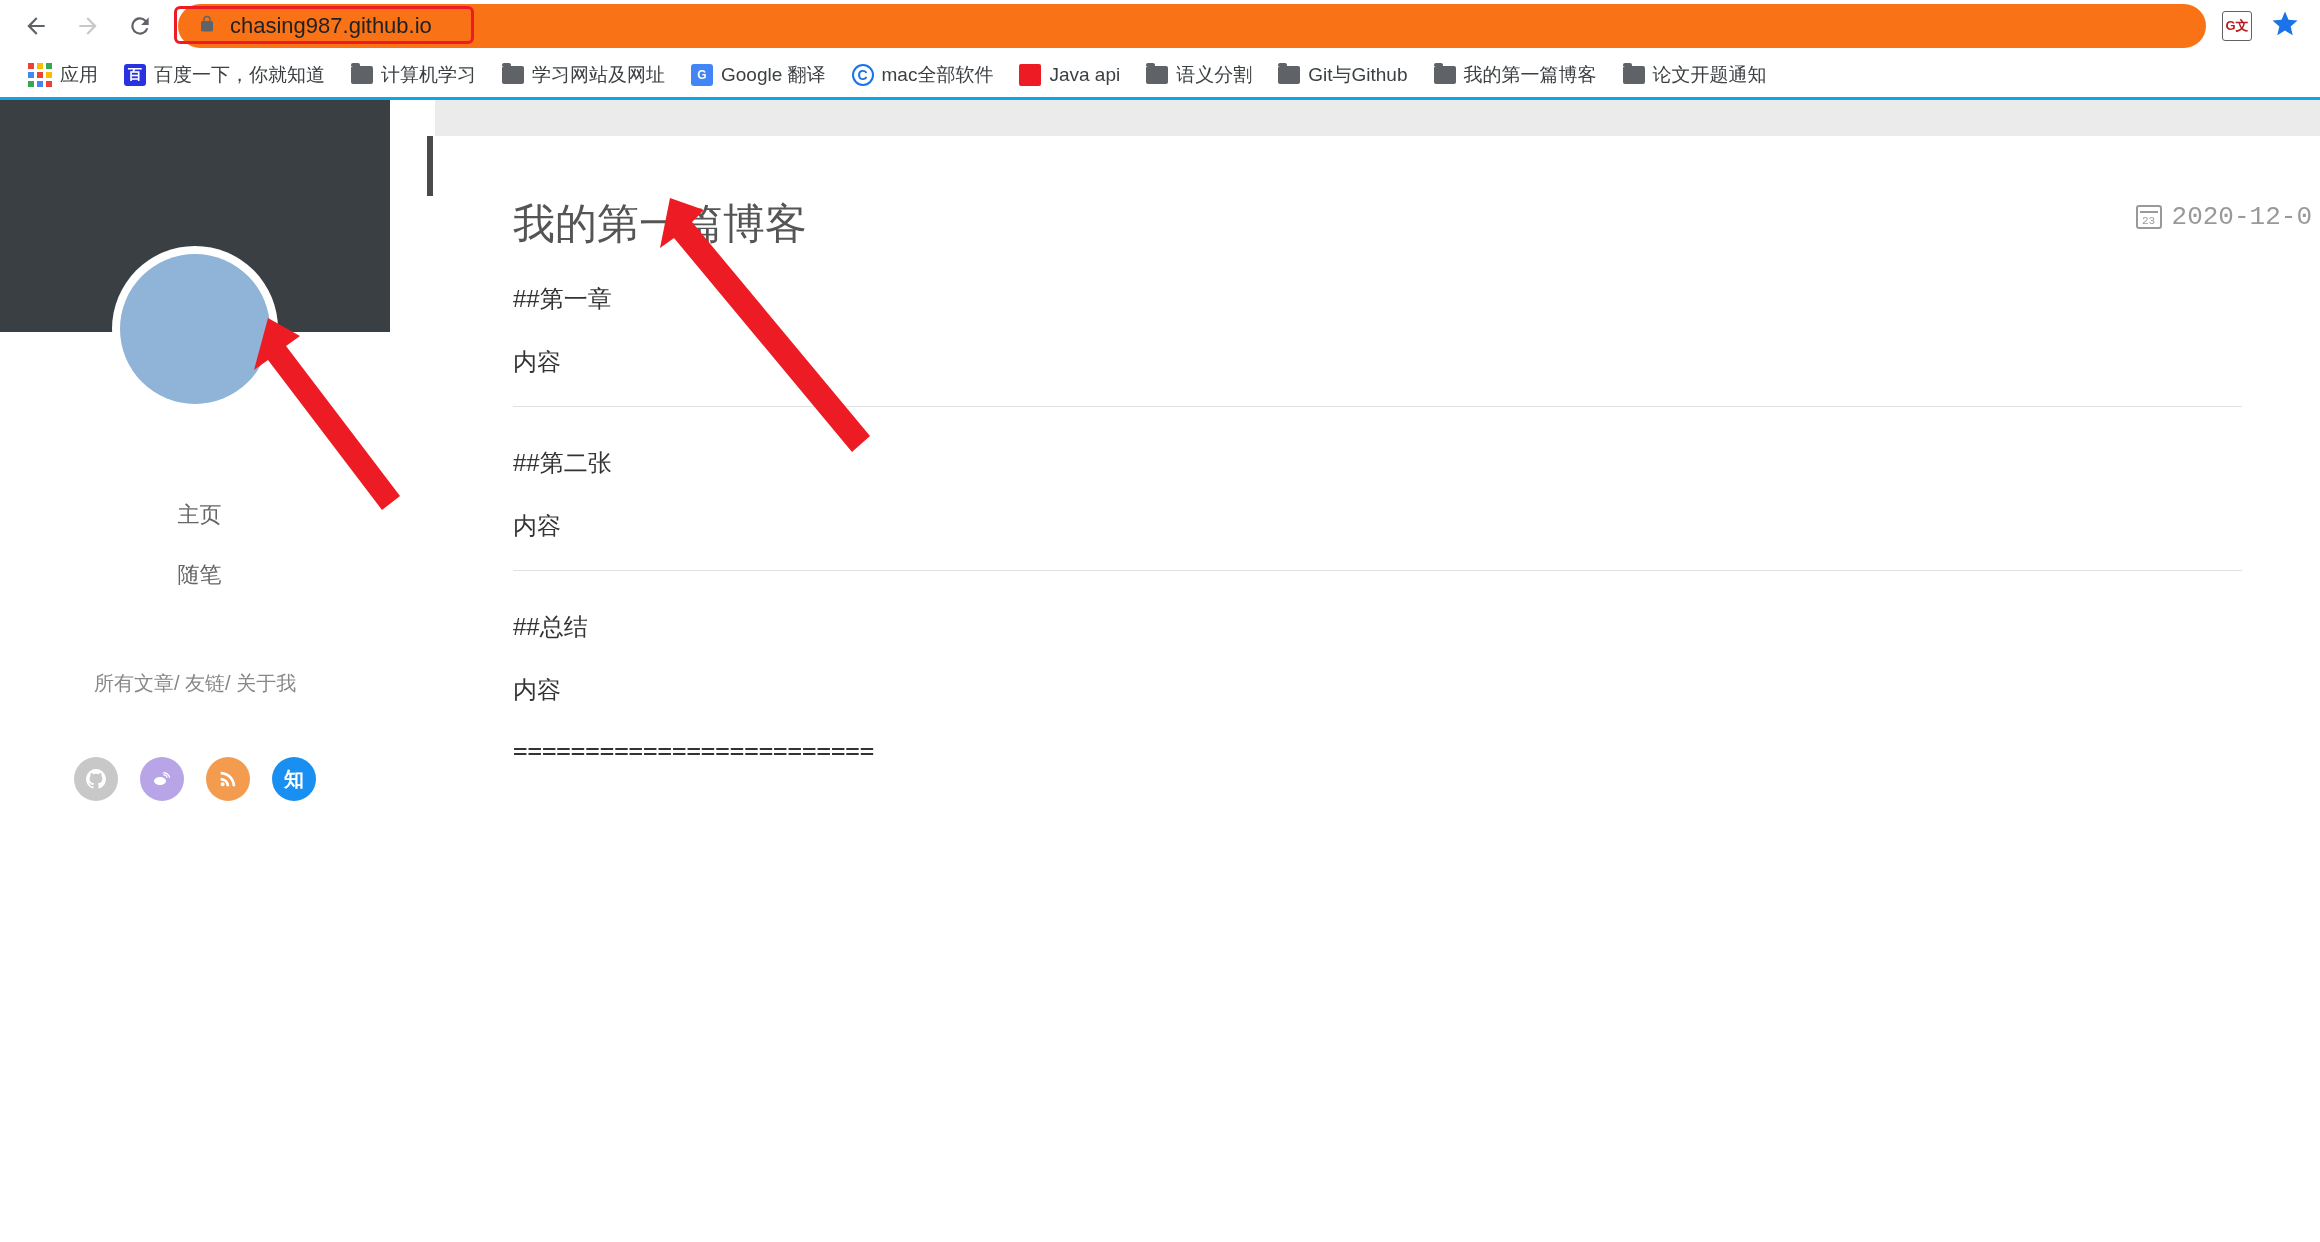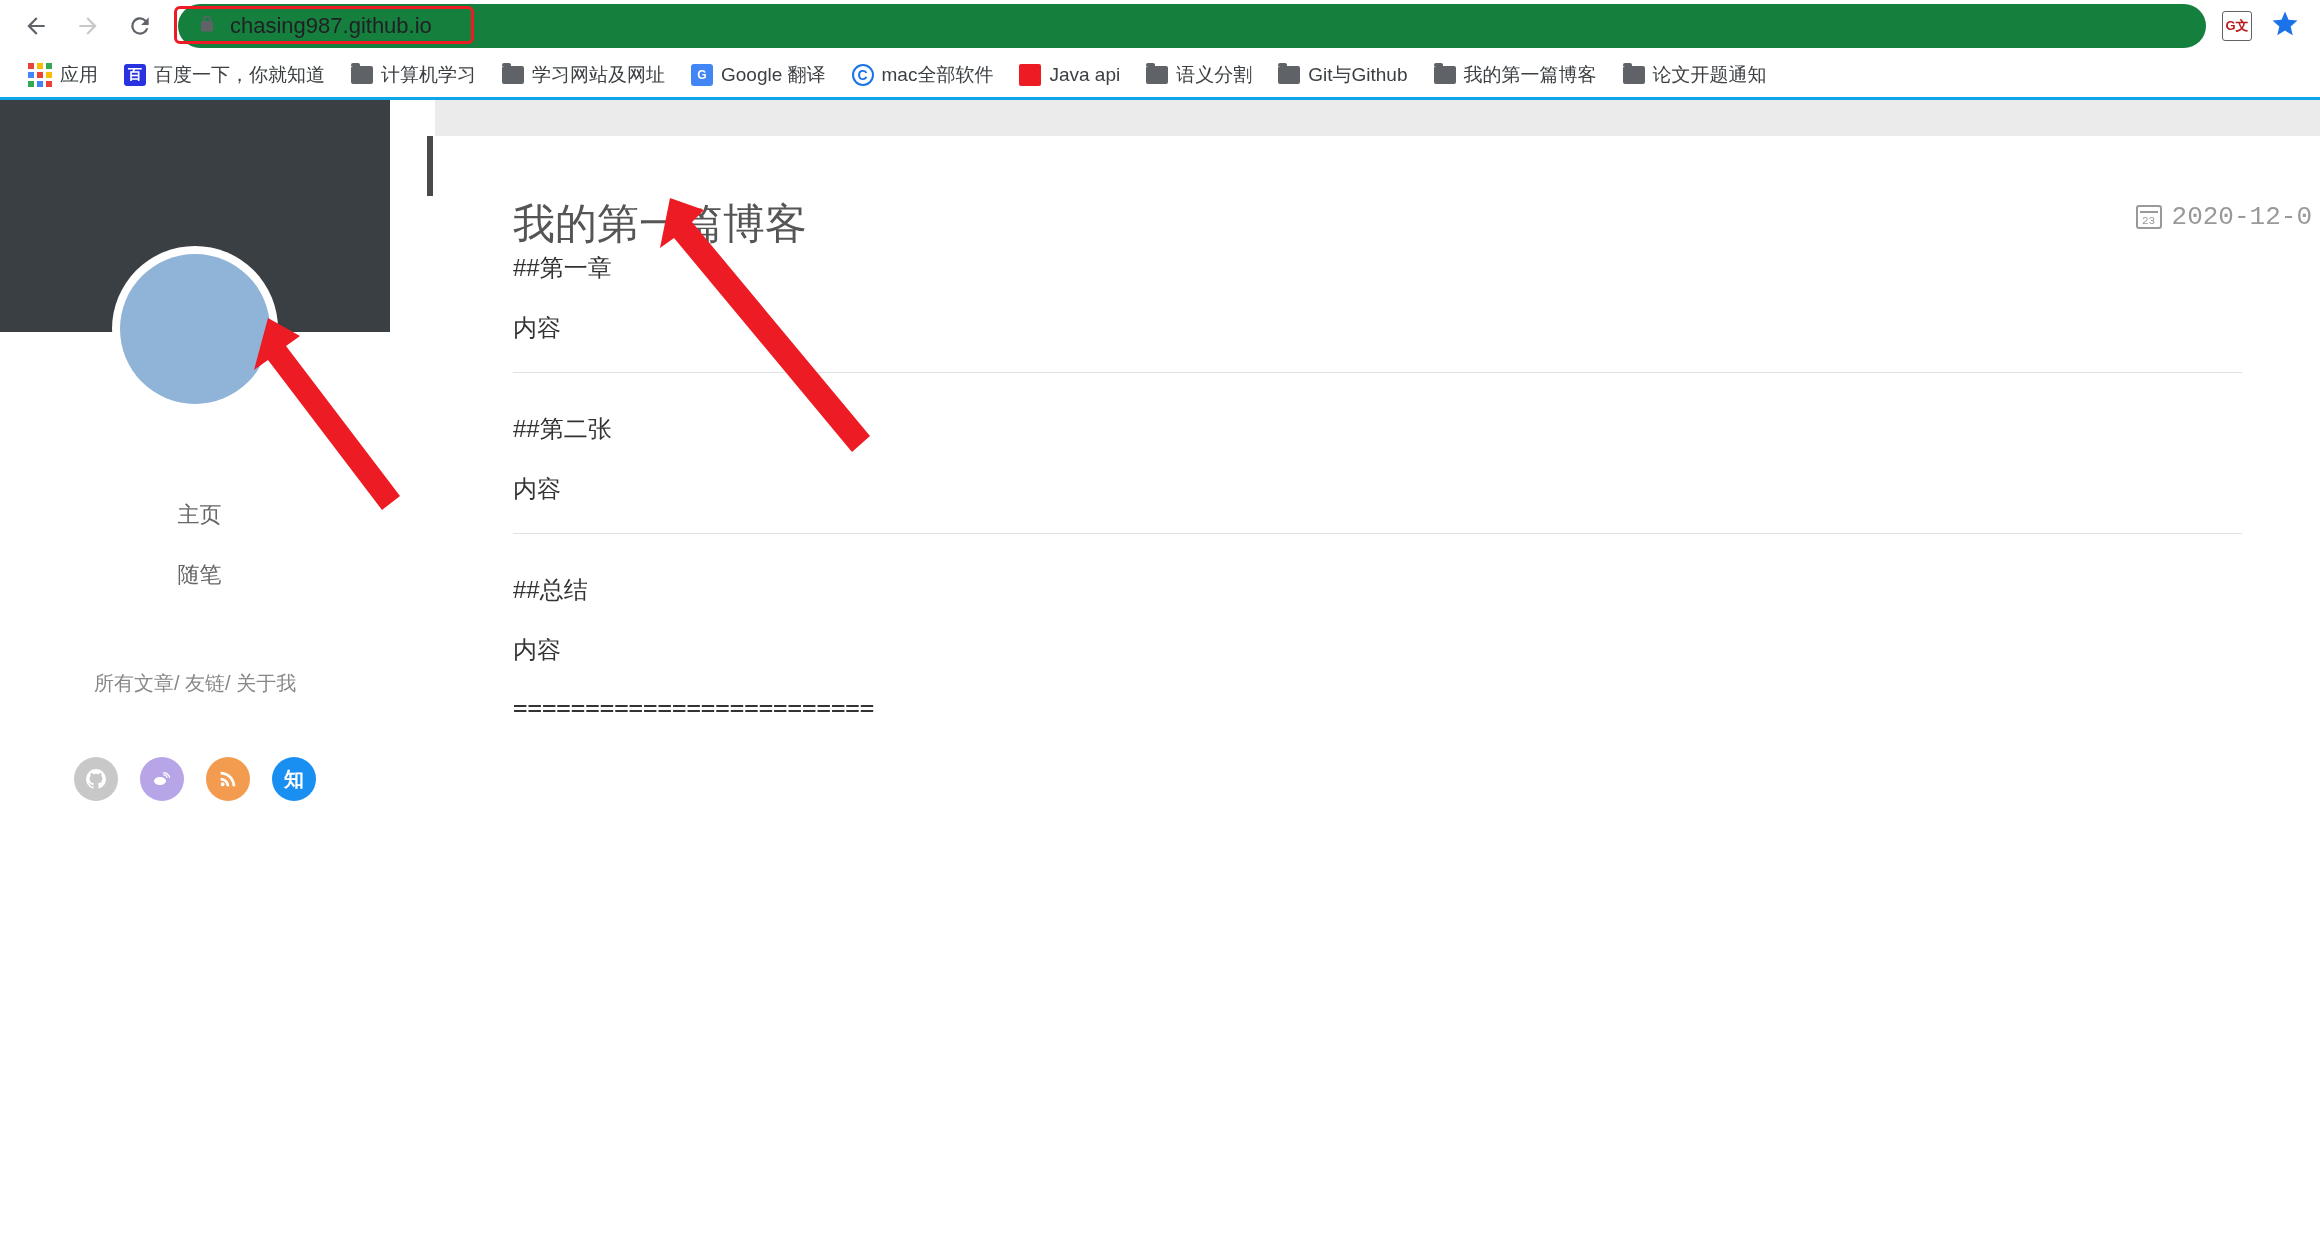--- a/index.html
+++ b/index.html
@@ -2,21 +2,21 @@
 <html><head>
   <meta charset="utf-8">
   <style>
     * { margin: 0; padding: 0; box-sizing: border-box; }
     body { font-family: -apple-system, BlinkMacSystemFont, "Segoe UI", Arial, sans-serif; background: #fff; overflow: hidden; width: 2320px; height: 1242px; }
 
     
     .chrome-toolbar { height: 52px; display: flex; align-items: center; padding: 0 14px; gap: 8px; background: #fff; }
     .nav-btn { width: 44px; height: 44px; display: flex; align-items: center; justify-content: center; border-radius: 50%; color: #5f6368; cursor: pointer; }
     .nav-btn svg { width: 26px; height: 26px; }
-    .address-wrap { flex: 1; display: flex; align-items: center; height: 44px; background: #15803d; border-radius: 22px; padding: 0 20px; margin: 16px 8px; gap: 14px; }
+    .address-wrap { flex: 1; display: flex; align-items: center; height: 44px; background: #f97316; border-radius: 22px; padding: 0 20px; margin: 16px 8px; gap: 14px; }
     .lock { color: #5f6368; }
     .address-text { font-size: 22px; color: #202124; }
     .url-highlight { position: absolute; border: 3px solid #ed1c24; border-radius: 6px; left: 174px; top: 6px; width: 300px; height: 38px; pointer-events: none; }
     .right-icons { display: flex; align-items: center; gap: 18px; padding-right: 6px; }
     .translate-icon { width: 30px; height: 30px; display: flex; align-items: center; justify-content: center; border: 1px solid #5f6368; border-radius: 3px; font-size: 13px; font-weight: bold; color: #b91c1c; background: #fff; position: relative; }
     .star-icon { color: #1a73e8; }
 
     
     .bookmarks-bar { height: 48px; display: flex; align-items: center; padding: 0 16px; gap: 2px; background: #fff; border-bottom: 3px solid #0ea5e9; }
     .bookmark-item { display: flex; align-items: center; gap: 8px; padding: 6px 12px; border-radius: 4px; cursor: pointer; white-space: nowrap; }
@@ -50,21 +50,21 @@
     .content-gap { flex: 0 0 45px; background: #fff; position: relative; }
     .vscroll-indicator { position: absolute; right: 2px; top: 36px; width: 6px; height: 60px; background: #4a4a4a; }
 
     .main-wrap { flex: 1; background: #ebebeb; padding-top: 36px; }
     .article { background: #fff; min-height: 100%; padding: 60px 78px 40px 78px; position: relative; }
     .article-title { font-size: 42px; color: #555; font-weight: 400; }
     .article-date { position: absolute; right: 8px; top: 66px; display: flex; align-items: center; gap: 10px; font-size: 26px; color: #999; font-family: "Courier New", monospace; }
     .date-icon { width: 26px; height: 24px; border: 2px solid #999; border-radius: 3px; position: relative; display: flex; align-items: flex-end; justify-content: center; font-size: 11px; color: #999; }
     .date-icon:before { content: ''; position: absolute; top: 4px; left: 2px; right: 2px; height: 2px; background: #999; }
     .article-body { font-size: 24px; color: #333; }
-    .article-body .sec { margin-bottom: 28px; }
+    .article-body .sec { margin-bottom: 28px; margin-top: 31px; }
     .article-body .sec.heading { font-size: 24px; }
     .article-body .sec.para { font-size: 24px; margin-bottom: 28px; }
     .article-body hr { border: none; border-top: 1px solid #e1e1e1; margin: 22px 0 40px 0; }
     .article-body .hrule { font-size: 24px; letter-spacing: 0; font-family: monospace; }
 
     
     .arrow-svg { position: absolute; pointer-events: none; }
     .arrow-path { fill: #ed1c24; }
   </style>
 </head>

